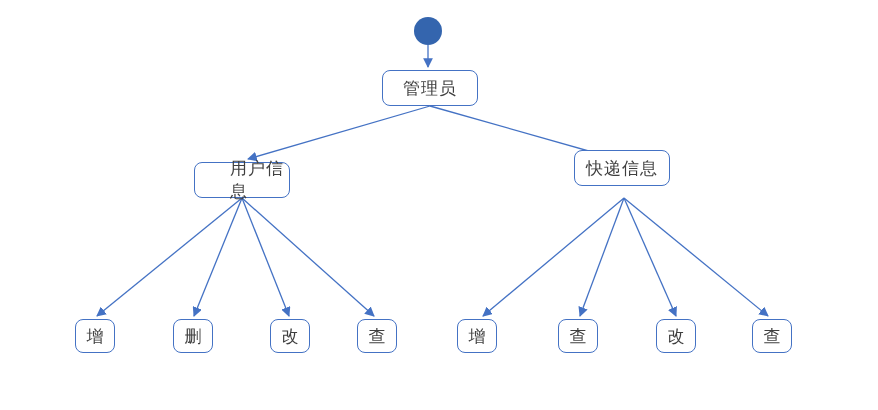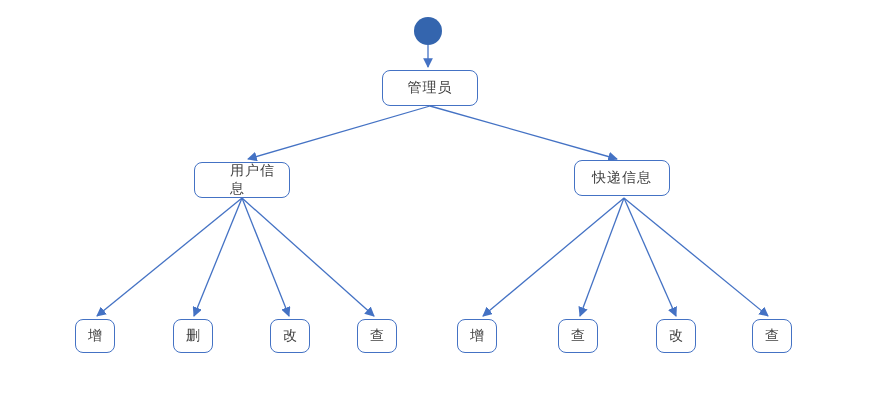--- a/index.html
+++ b/index.html
@@ -46,29 +46,29 @@
   }
   .node {
     position: absolute;
     box-sizing: border-box;
     border: 1.4px solid var(--accent);
     border-radius: 8px;
     background: var(--background);
     display: flex;
     align-items: center;
     justify-content: center;
-    font-size: 14px;
+    font-size: 17px;
     color: var(--text);
     letter-spacing: 1px;
   }
   .node.big { width: 96px; height: 36px; }
   .node.leaf { width: 40px; height: 34px; letter-spacing: 0; }
   .node-admin   { left: 382px; top: 70px; }
   .node-user    { left: 194px; top: 162px; padding-left: 35px; }
-  .node-express { left: 574px; top: 160px; }
+  .node-express { left: 574px; top: 150px; }
   .leaf-0 { left: 75px;  top: 319px; }
   .leaf-1 { left: 173px; top: 319px; }
   .leaf-2 { left: 270px; top: 319px; }
   .leaf-3 { left: 357px; top: 319px; }
   .leaf-4 { left: 457px; top: 319px; }
   .leaf-5 { left: 558px; top: 319px; }
   .leaf-6 { left: 656px; top: 319px; }
   .leaf-7 { left: 752px; top: 319px; }
 </style>
 </head>

